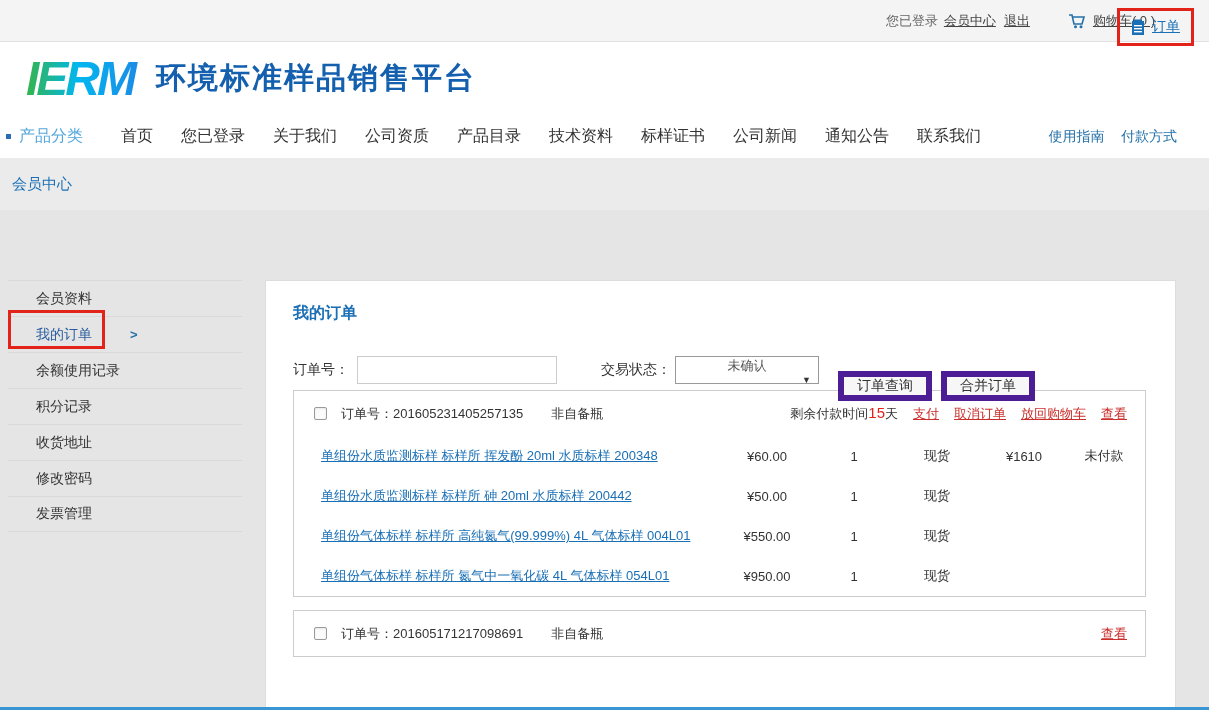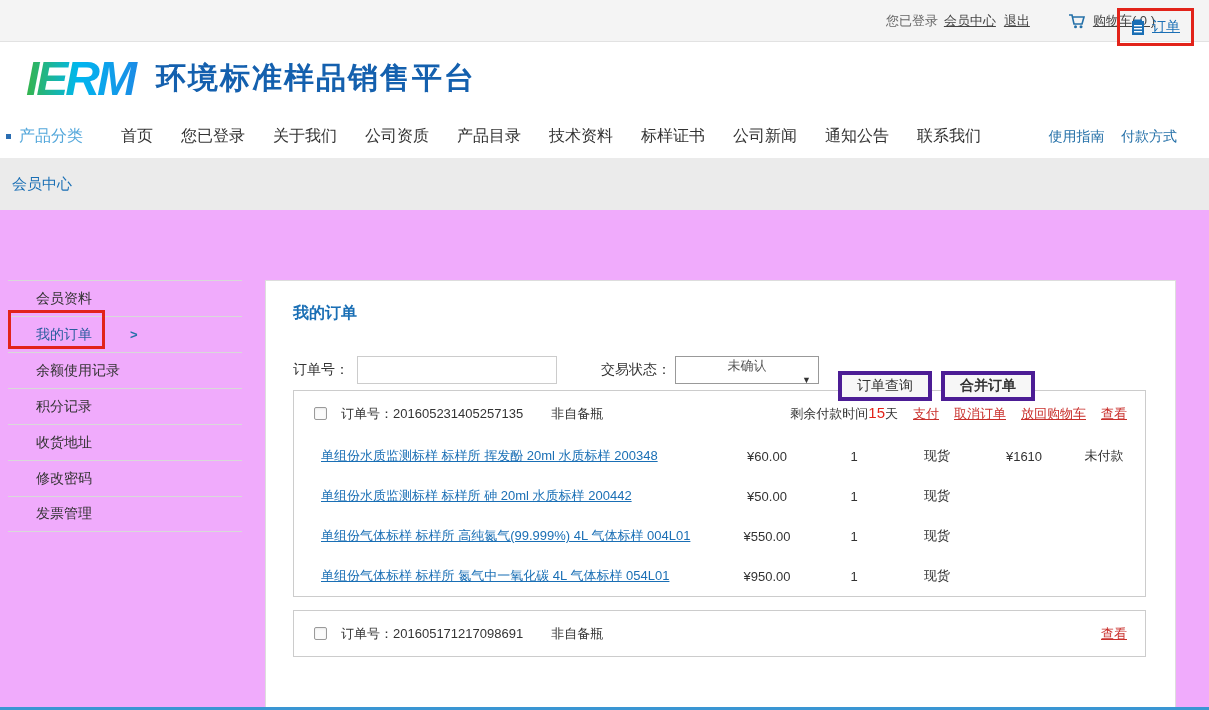--- a/index.html
+++ b/index.html
@@ -33,21 +33,21 @@
   .nav-item.first { color:#55a8db; display:flex; align-items:center; margin-right:38px; }
   .nav-bullet { width:5px; height:5px; background:#2a6db2; margin-right:8px; display:inline-block; }
   .nav-spacer { flex:1; }
   .nav-right a { font-size:14px; color:#2470a8; margin-left:12px; cursor:pointer; white-space:nowrap; }
 
   
   .breadcrumb { height:52px; background:#ebebeb; display:flex; align-items:center;
     padding-left:12px; font-size:15px; color:#1a6fb5; }
 
   
-  .content { position:relative; height:500px; background:#f0abfc; }
+  .content { position:relative; height:500px; background:#e5e5e5; }
 
   
   .sidebar { position:absolute; left:8px; top:70px; width:234px; }
   .sidebar ul { list-style:none; }
   .sidebar li { height:36px; display:flex; align-items:center; padding-left:28px;
     border-top:1px solid #d9d9d9; font-size:14px; color:#333; cursor:pointer; }
   .sidebar li:last-child { border-bottom:1px solid #d9d9d9; }
   .sidebar li.active { color:#2a5d9f; }
   .side-arrow { margin-left:38px; color:#2470a8; font-weight:bold; font-size:13px; }
   .side-hilite { position:absolute; left:0; top:30px; width:97px; height:39px;
@@ -60,24 +60,24 @@
 
   .filter-row { margin-top:31px; display:flex; align-items:center; height:30px; font-size:14px; }
   .filter-row label { color:#333; }
   .order-input { width:200px; height:28px; border:1px solid #ccc; margin-left:8px;
     font-size:13px; padding:0 6px; outline:none; }
   .lbl2 { margin-left:44px; }
   .select { width:144px; height:28px; border:1px solid #999; margin-left:4px;
     display:flex; align-items:center; padding:0 7px; font-size:13px; color:#555;
     background:#fff; cursor:pointer;flex-direction:column; }
   .select .caret { margin-left:auto; font-size:9px; color:#333; }
-  .btn { width:94px; height:30px; background:#f7f7f7; border:4px solid #4c1d95;
+  .btn { width:94px; height:30px; background:#f7f7f7; border:6px solid #4c1d95;
     font-size:14px; color:#333; margin-left:19px; cursor:pointer;
     font-family:"Liberation Sans","DejaVu Sans",sans-serif;margin-top:32px; }
-  .btn + .btn { margin-left:9px;font-weight:bold; }
+  .btn + .btn { margin-left:9px; }
 
   
   .grid { display:grid; grid-template-columns:421px 104px 70px 96px 78px 1fr; align-items:center; }
   .thead { margin-top:35px; width:853px; height:47px; background:#efefef;
     border:1px solid #ddd; font-size:14px; color:#333; }
   .thead .cell { text-align:center; }
   .thead .cell.c1 { padding-left:11px; }
 
   .order-block { width:853px; border:1px solid #ccc; margin-top:5px; background:#fff; }
   .order-block.second { margin-top:13px; }

